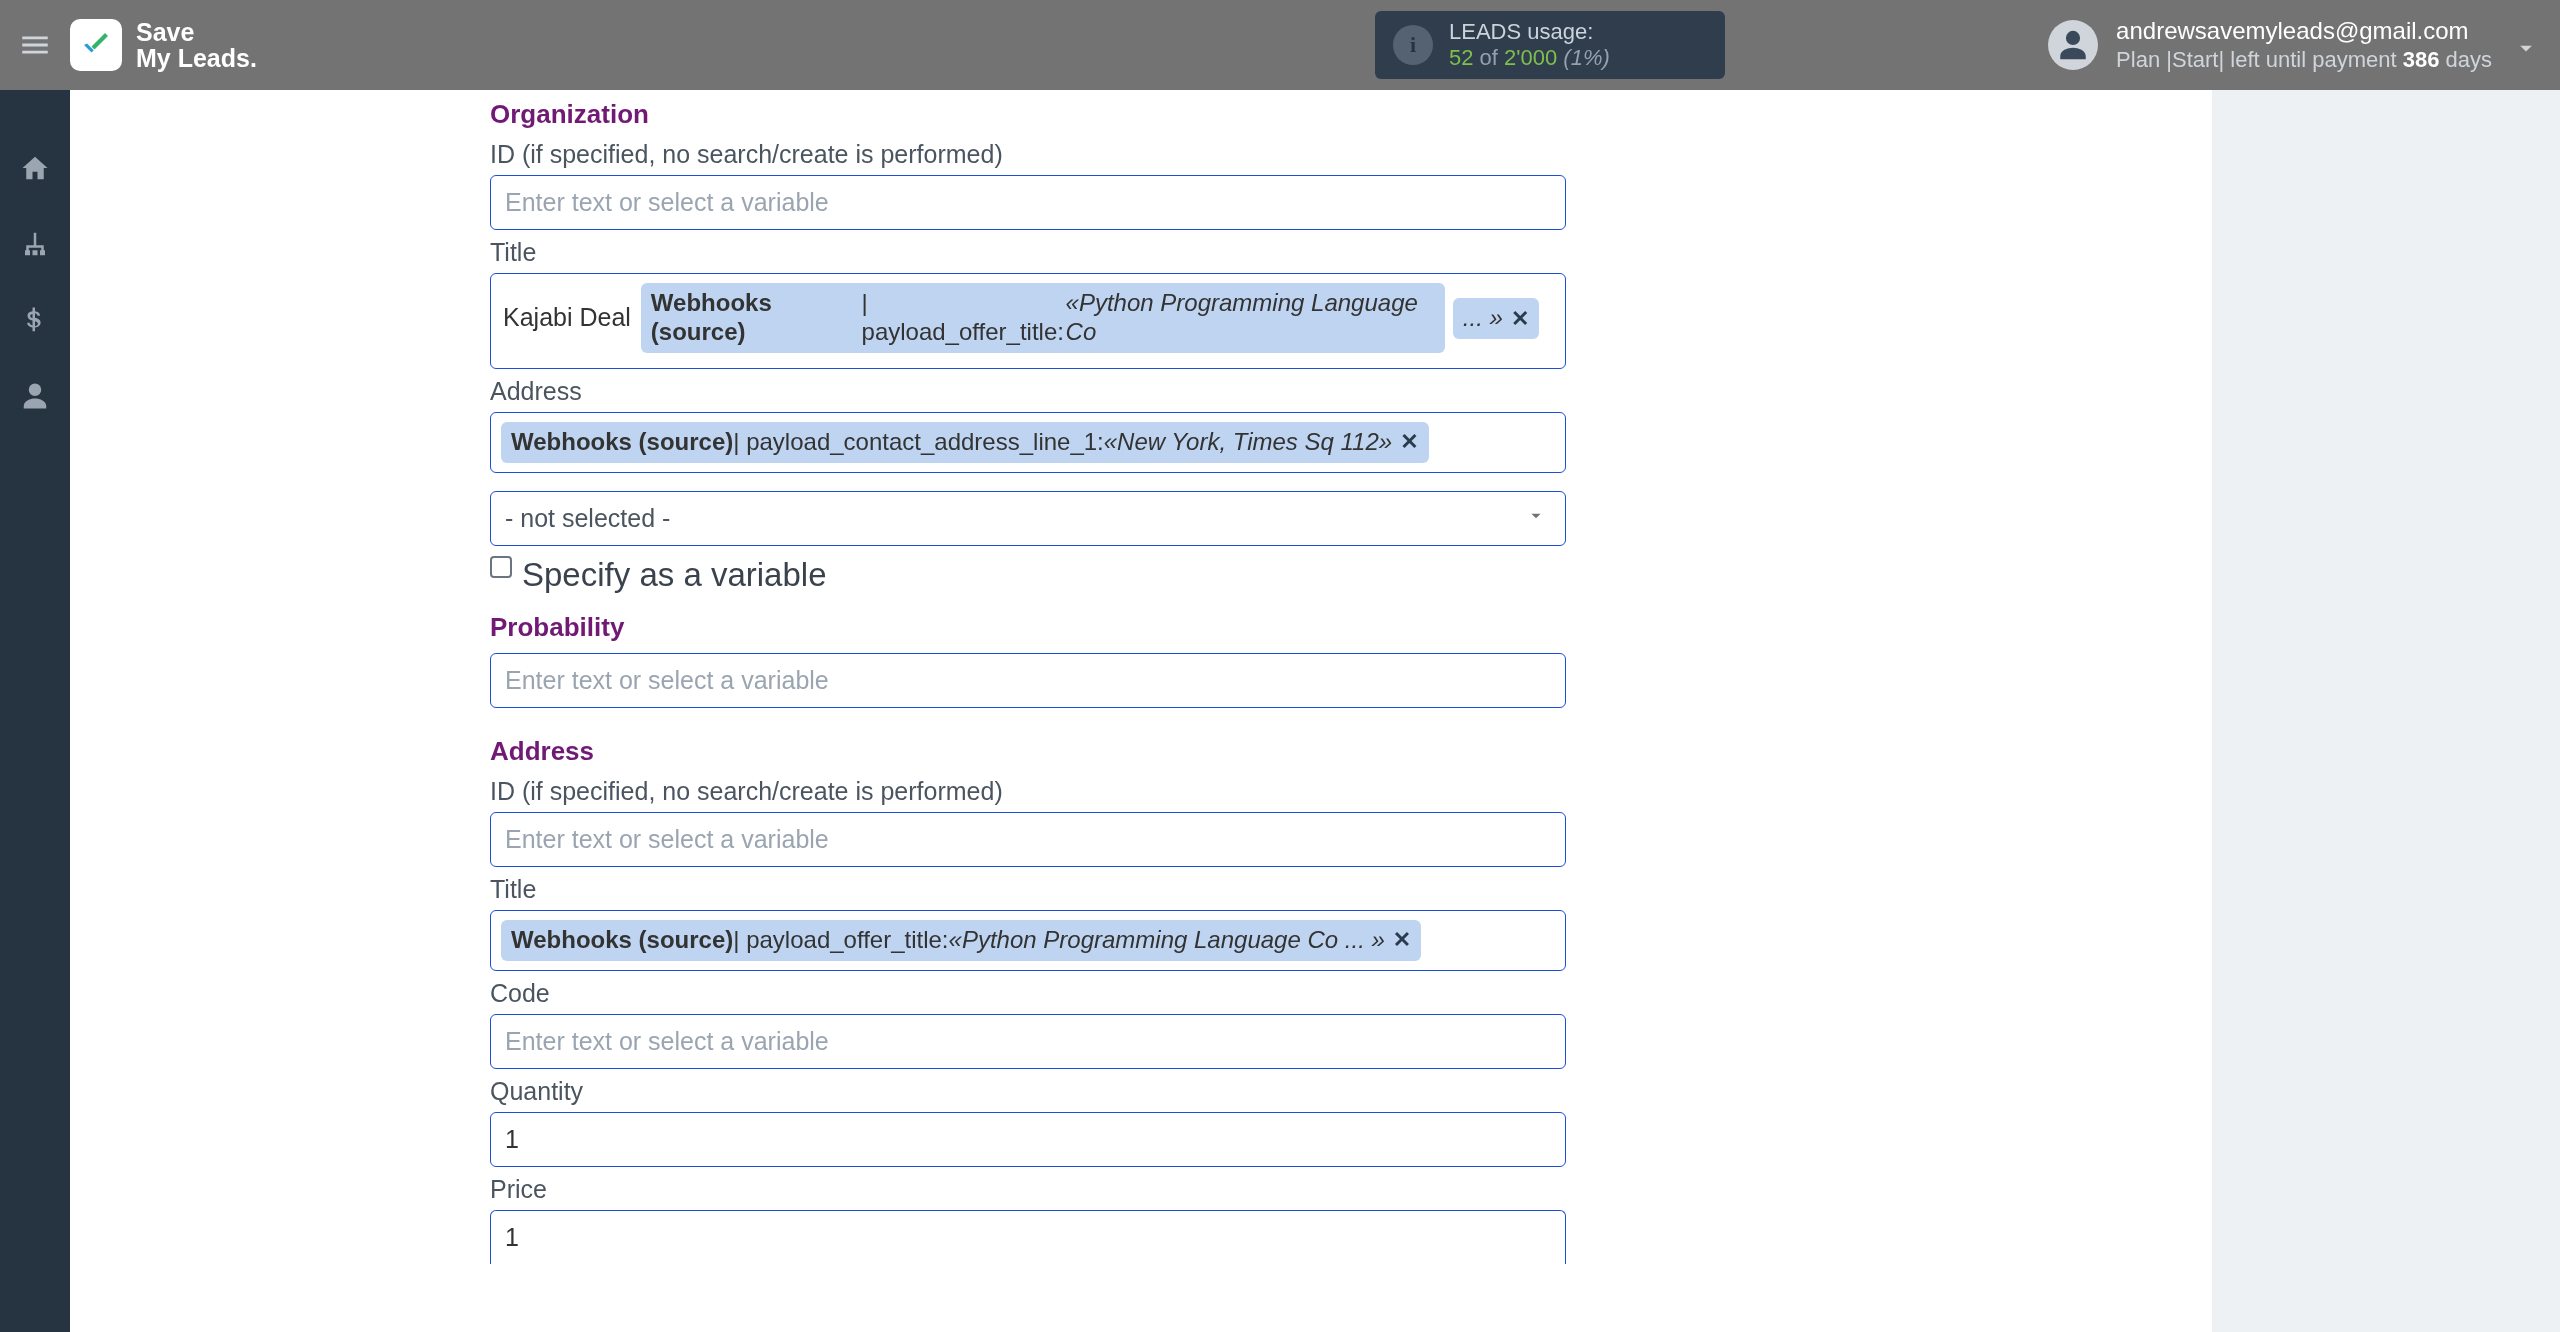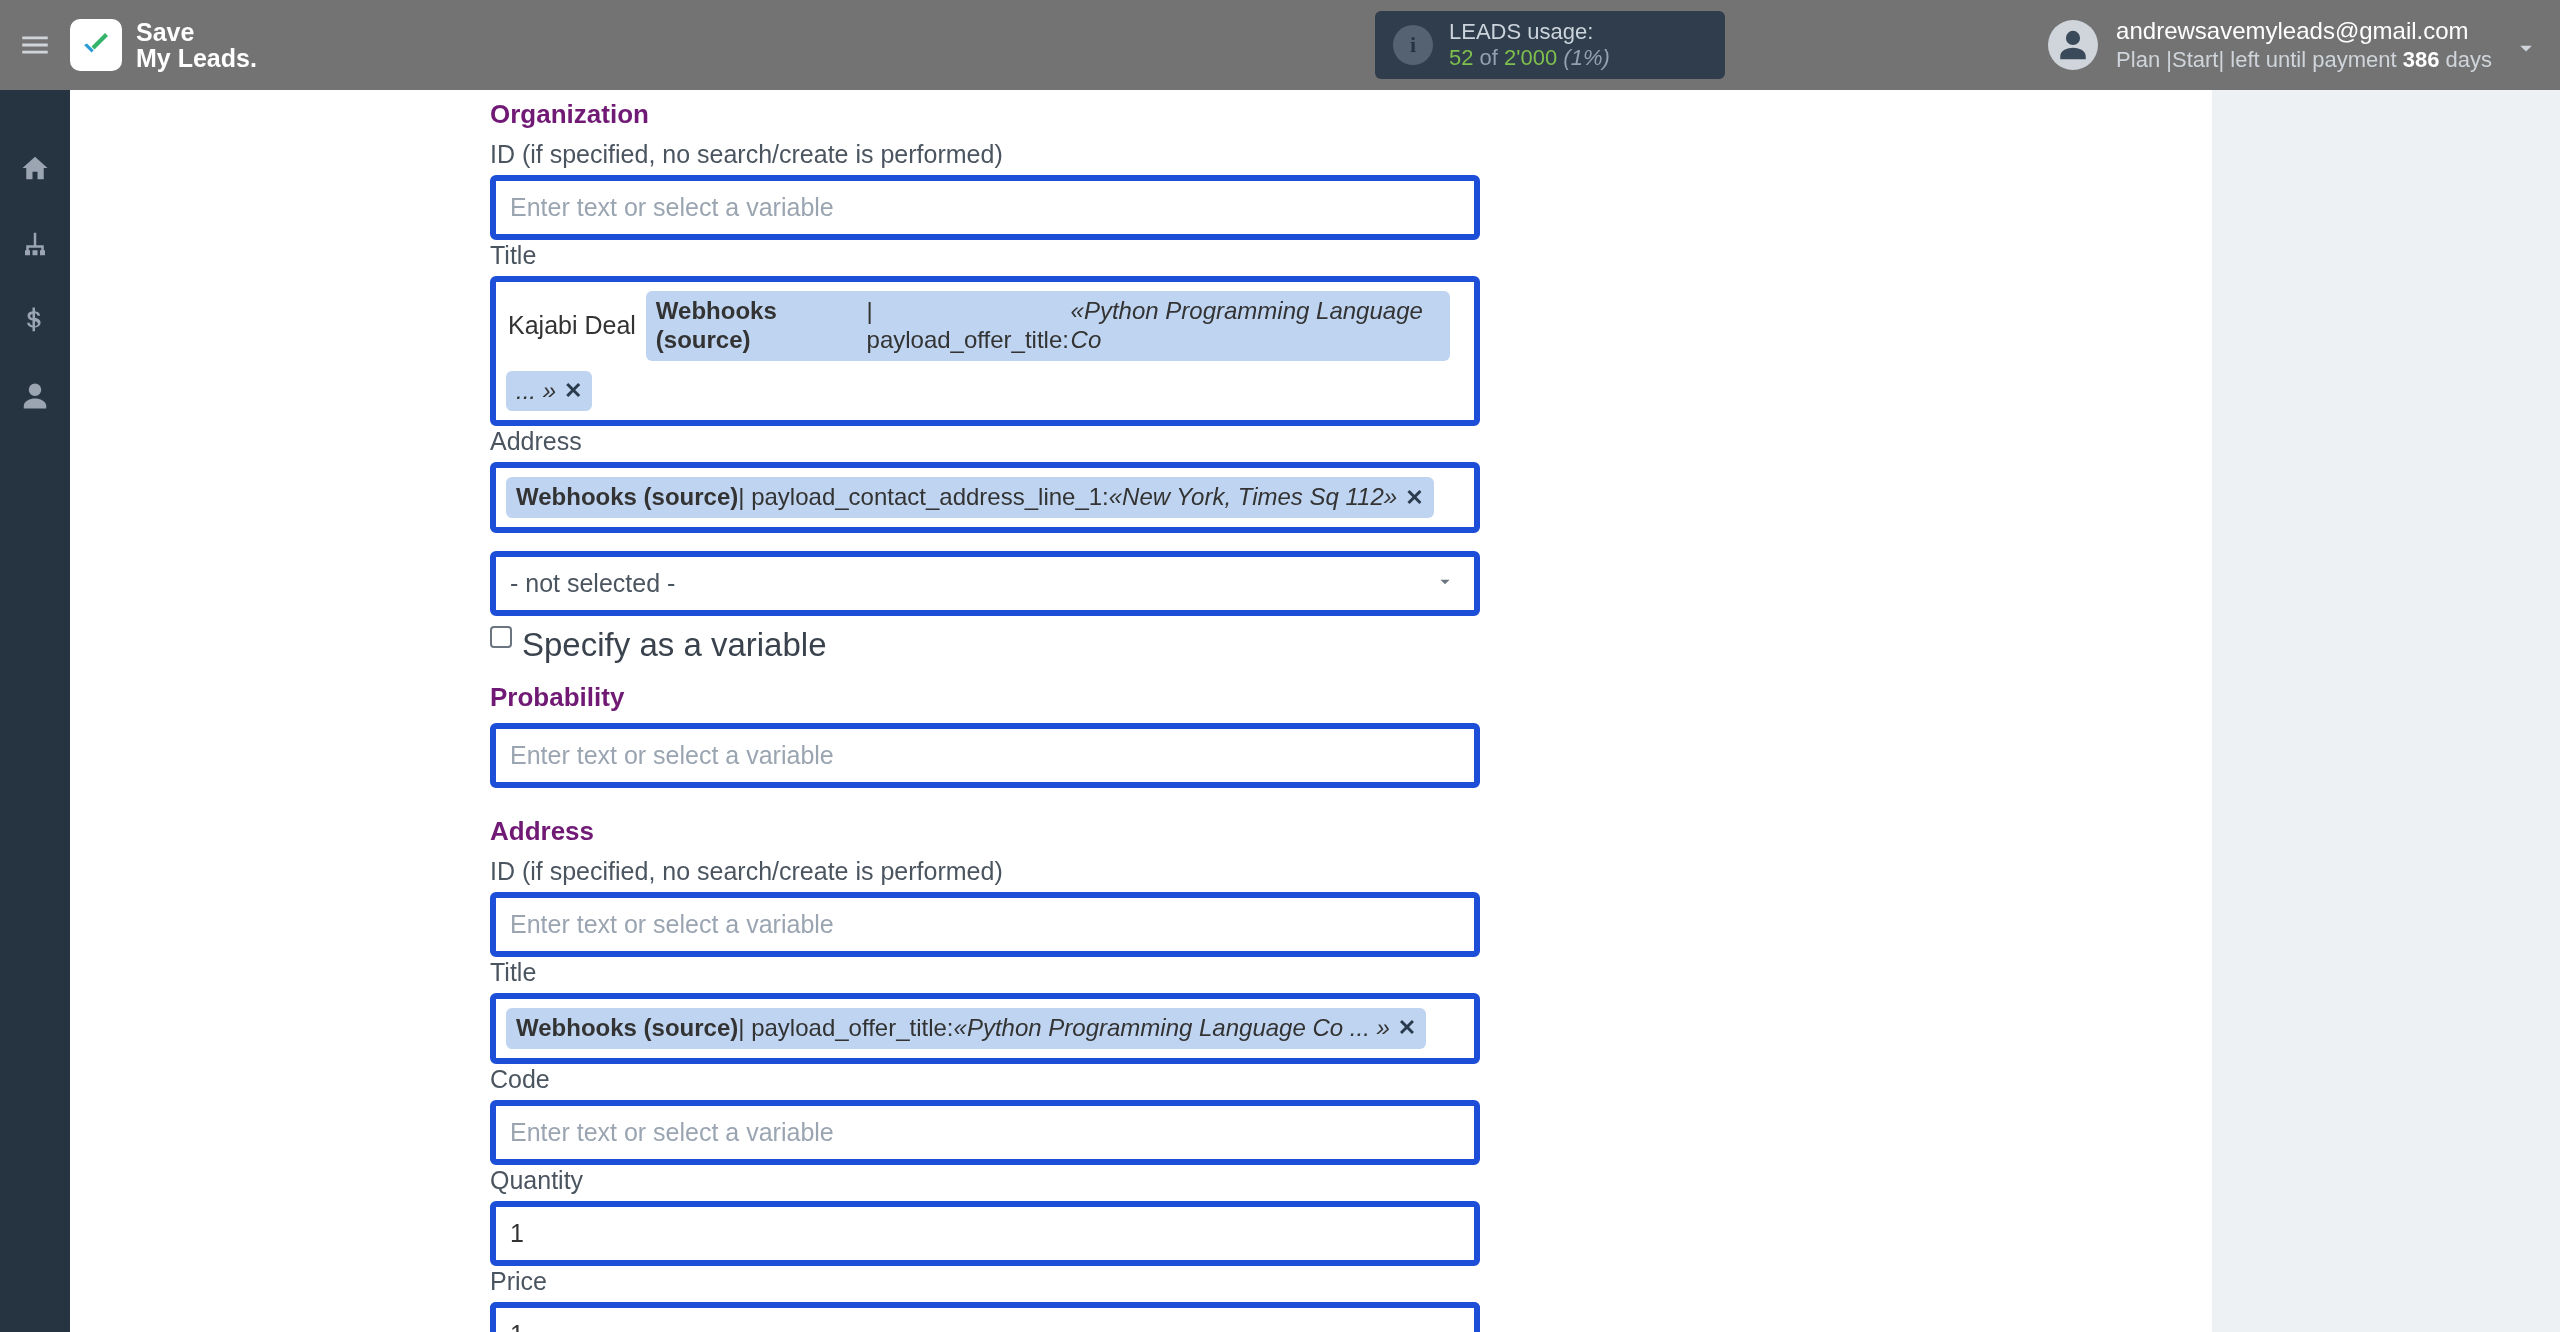--- a/index.html
+++ b/index.html
@@ -59,21 +59,21 @@
       background:#fff;
     }
     .form-container{
       position:absolute; left:420px; top:5px; width:990px; bottom:0;
     }
 
     .label{font-size:25px;color:#4b5560;margin-bottom:6px;}
     .section-label{font-size:26px;font-weight:700;color:#701a75;margin-top:4px;margin-bottom:10px;}
 
     .input-box{
-      width:990px; border:6px solid #1d4ed8; border-radius:6px; background:#fff;
+      width:1076px; border:1px solid #1d4ed8; border-radius:6px; background:#fff;
       padding:12px 14px; font-size:25px; color:#333;
     }
     .input-box.placeholder{color:#9aa5b1;}
     .input-box.tag-holder{padding:9px 10px; min-height:56px;border-radius:6px;}
     .tag-holder-inner{display:flex;flex-wrap:wrap;align-items:center;gap:8px;}
 
     .plain-text{font-size:25px;color:#333;padding:4px 2px;}
 
     .tag{
       display:inline-flex; align-items:center; background:#bfd4f0; border-radius:6px;
@@ -85,21 +85,21 @@
     .tag .x{margin-left:8px;font-weight:700;cursor:pointer;color:#2b3b4e;font-size:22px;}
 
     .select-box{position:relative;}
     .select-placeholder{color:#4b5560;}
     .select-caret{position:absolute;right:18px;top:50%;transform:translateY(-50%);}
     .select-caret svg{width:22px;height:22px;fill:#6a7580;}
 
     .checkbox-row{display:flex;align-items:flex-start;gap:10px;margin-top:10px;font-size:33px;color:#3a434d;}
     .checkbox{width:22px;height:22px;border:2px solid #6a7580;border-radius:4px;background:#fff;cursor:pointer;}
 
-    .field-block{margin-bottom:1px;}
+    .field-block{margin-bottom:8px;}
 
     
     .vscroll{
       position:absolute; right:0; top:90px; bottom:0; width:22px; background:transparent;
     }
   </style>
 </head>
 <body>
 
 <div class="top-bar">

